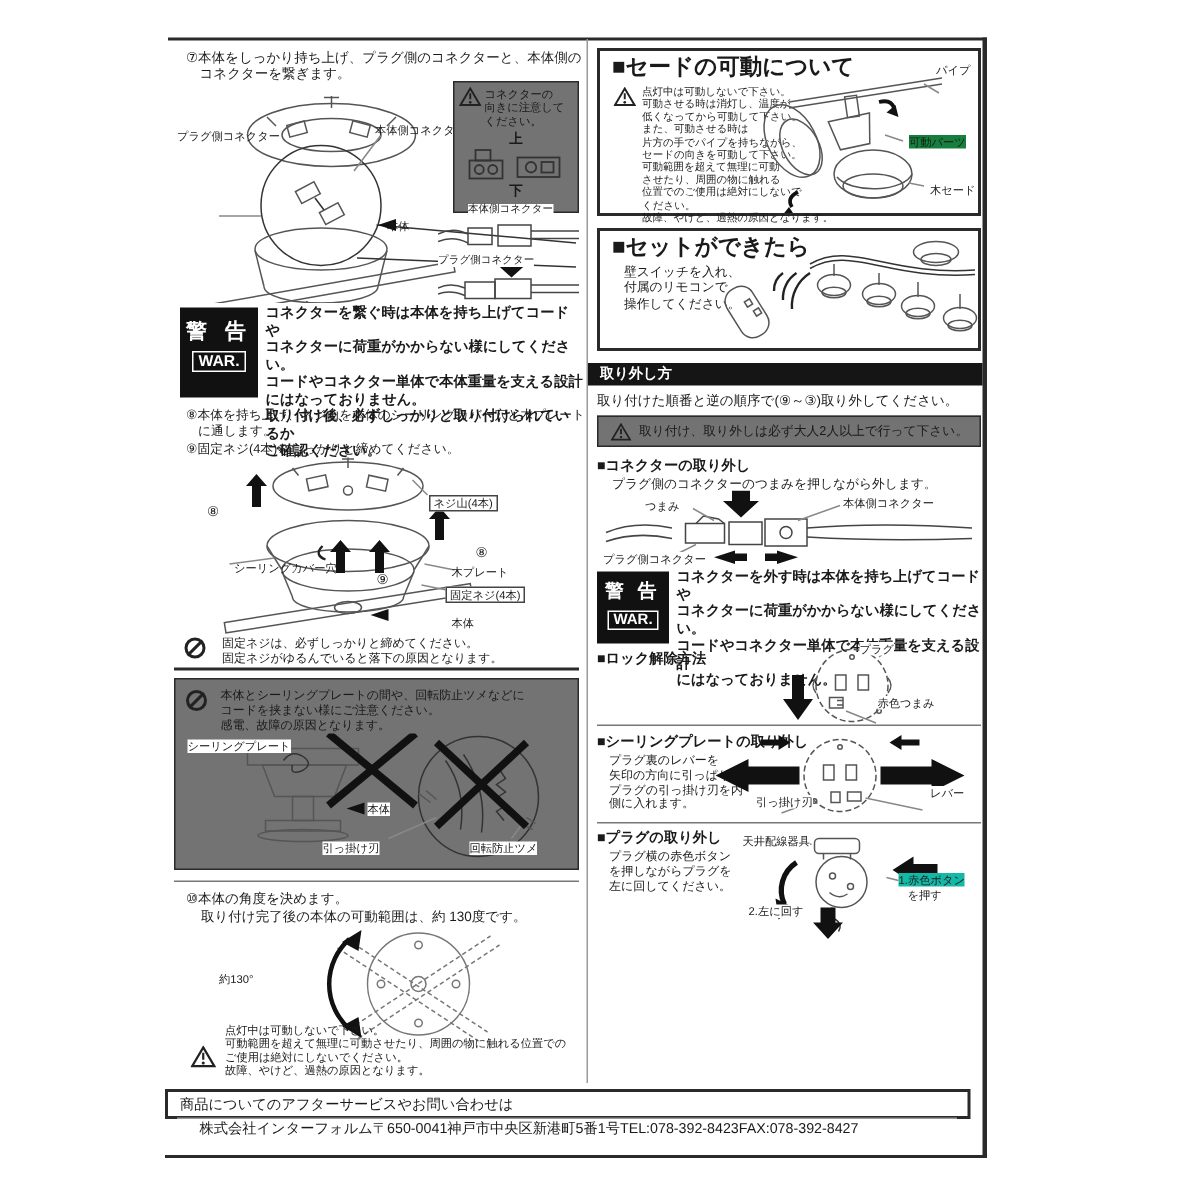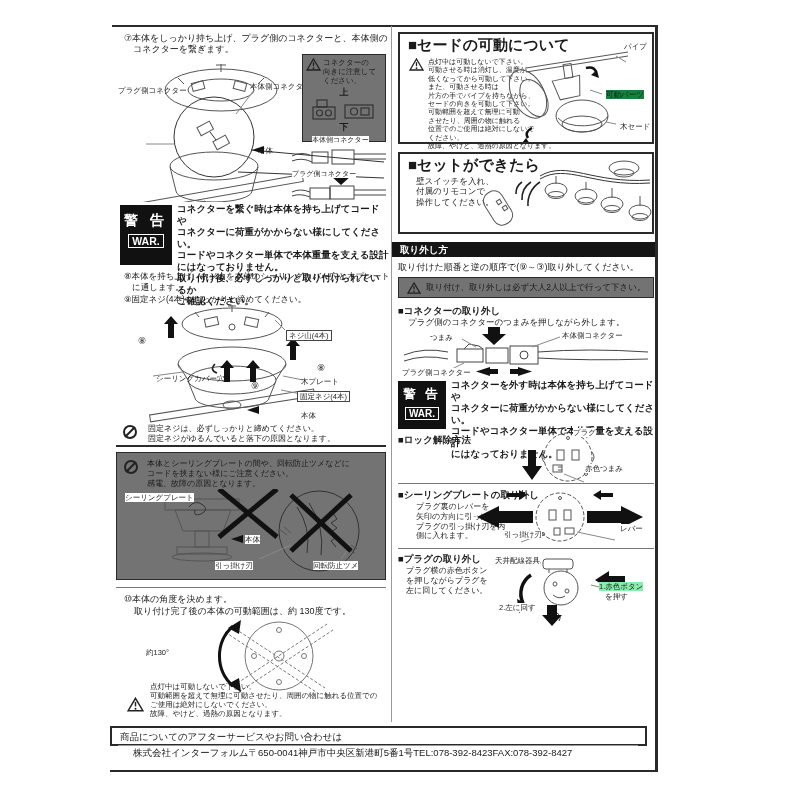--- a/index.html
+++ b/index.html
@@ -422,21 +422,21 @@
     </g>
     <polygon points="10,20 18,20 18,36 24,36 14,50 4,36 10,36" fill="#111"></polygon>
   </svg>
   <div class="abs t75 lbl" style="left:573px;top:428px;background:#fff;">プラグ</div>
   <div class="abs t75 lbl" style="left:585px;top:464px;background:#fff;">赤色つまみ</div>
 
   <div class="abs thinline" style="left:398px;top:483px;width:256px;"></div>
 
   
   <div class="abs t95 b" style="left:398px;top:489px;">■シーリングプレートの取り外し</div>
-  <div class="abs t8" style="left:416px;top:502px;">
+  <div class="abs t8" style="left:406px;top:502px;">
     <div>プラグ裏のレバーを</div>
     <div>矢印の方向に引っぱり、</div>
     <div>プラグの引っ掛け刃を内</div>
     <div>側に入れます。</div>
   </div>
   <svg class="abs" style="left:455px;top:490px;" width="200" height="56" viewBox="0 0 200 56">
     <g stroke="#555" fill="none" stroke-width="1">
       <circle cx="105" cy="27" r="24" stroke-dasharray="4 2"></circle>
       <rect x="94" y="20" width="7" height="10"></rect>
         <rect x="109" y="20" width="7" height="10"></rect>
@@ -476,21 +476,21 @@
       <path d="M60 52 q-4 5 2 8 q5 3 2 8" stroke="#333"></path>
       <line x1="46" y1="10" x2="30" y2="6" stroke="#888"></line>
       <line x1="96" y1="32" x2="104" y2="34" stroke="#888"></line>
     </g>
     <polygon points="130,23 114,23 114,18 100,27 114,36 114,31 130,31" fill="#111"></polygon>
     <path d="M36 22 A22 22 0 0 0 28 50" fill="none" stroke="#111" stroke-width="3.5"></path>
     <polygon points="22,46 34,52 24,60" fill="#111"></polygon>
     <polygon points="52,52 62,52 62,62 67,62 57,73 47,62 52,62" fill="#111"></polygon>
   </svg>
   <div class="abs t75 lbl" style="left:495px;top:556px;background:#fff;">天井配線器具</div>
-  <div class="abs t75 lbl" style="left:599px;top:582px;background:#86efac;">1.赤色ボタン</div>
+  <div class="abs t75 lbl" style="left:599px;top:582px;background:#14b8a6;">1.赤色ボタン</div>
   <div class="abs t75 lbl" style="left:605px;top:592px;background:#fff;">を押す</div>
   <div class="abs t75 lbl" style="left:499px;top:603px;background:#fff;">2.左に回す</div>
 
   
   <div class="abs box2" style="left:110px;top:726px;width:537px;height:20px;">
     <div class="abs t95" style="left:8px;top:3px;">商品についてのアフターサービスやお問い合わせは</div>
     <div class="abs" style="left:6px;top:17px;width:520px;border-top:1px solid #999;"></div>
     <div class="abs t95" style="left:8px;top:19px;display:flex;white-space:nowrap;margin-left:13px;">
       <span>株式会社インターフォルム</span>
       <span>〒650-0041</span>

